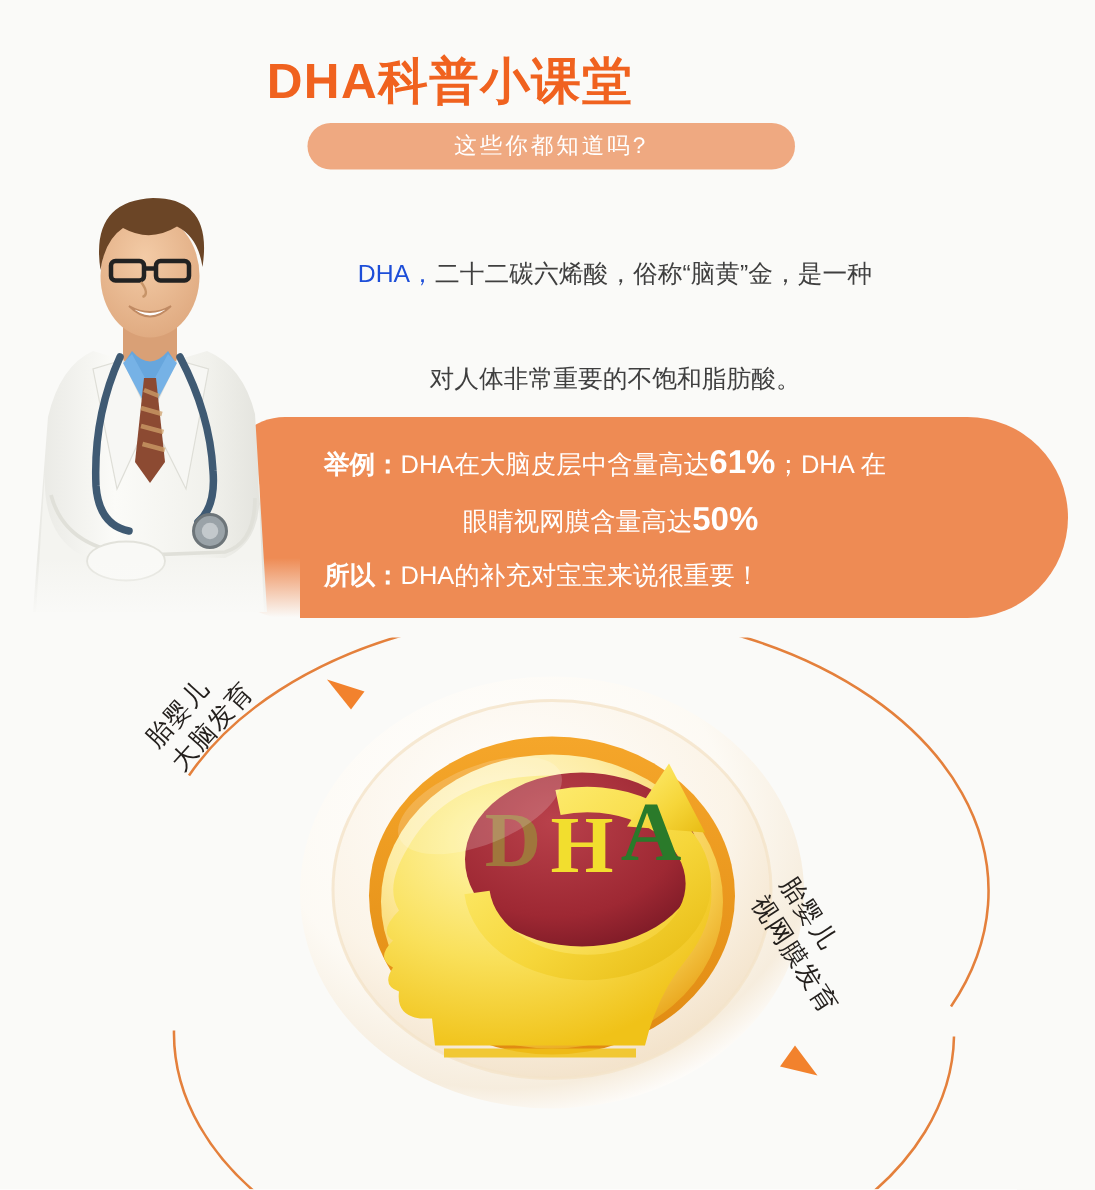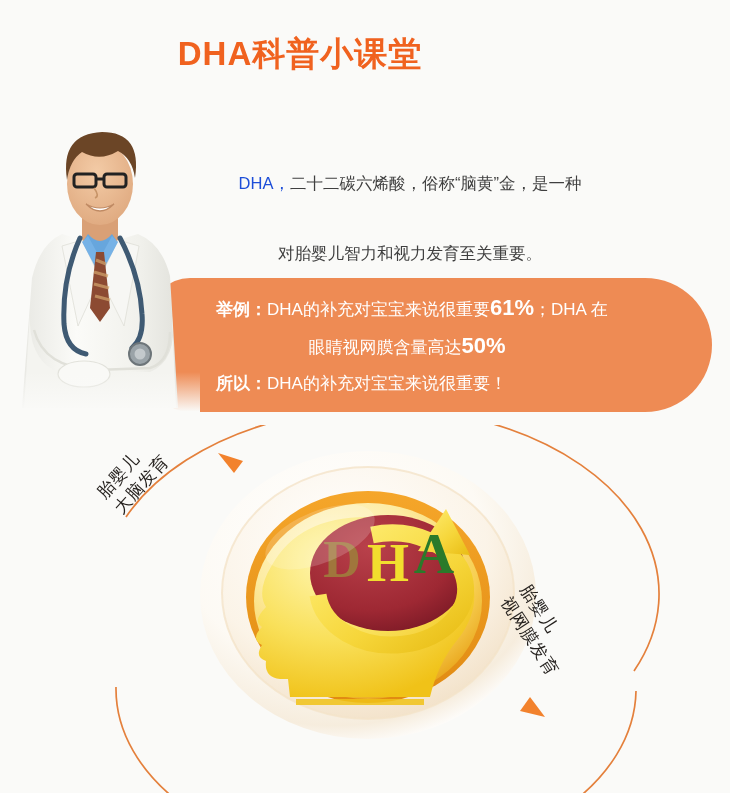--- a/index.html
+++ b/index.html
@@ -133,31 +133,34 @@
     transform-origin: left top;
   }
 </style>
 </head>
 <body>
 
 <div id="page">
 
   <div class="title">DHA科普小课堂</div>
 
+  <div class="subtitle-pill">
+    <span>这些你都知道吗?</span>
+  </div>
 
   <div class="intro">
     <span class="hl">DHA，</span><span>二十二碳六烯酸，俗称“脑黄”金，是一种</span><br>
     <br>
-    <span>对胎婴儿智力和视力发育至关重要。</span>
+    <span>对人体非常重要的不饱和脂肪酸。</span>
   </div>
 
   <div class="callout">
     <div class="callout-inner">
       <div class="callout-line">
-        <span class="lbl">举例：</span><span>DHA的补充对宝宝来说很重要</span><span class="num">61%</span><span>；DHA 在</span>
+        <span class="lbl">举例：</span><span>DHA在大脑皮层中含量高达</span><span class="num">61%</span><span>；DHA 在</span>
       </div>
       <div class="callout-line center">
         <span>眼睛视网膜含量高达</span><span class="num">50%</span>
       </div>
       <div class="callout-line">
         <span class="lbl">所以：</span><span>DHA的补充对宝宝来说很重要！</span>
       </div>
     </div>
   </div>
 

